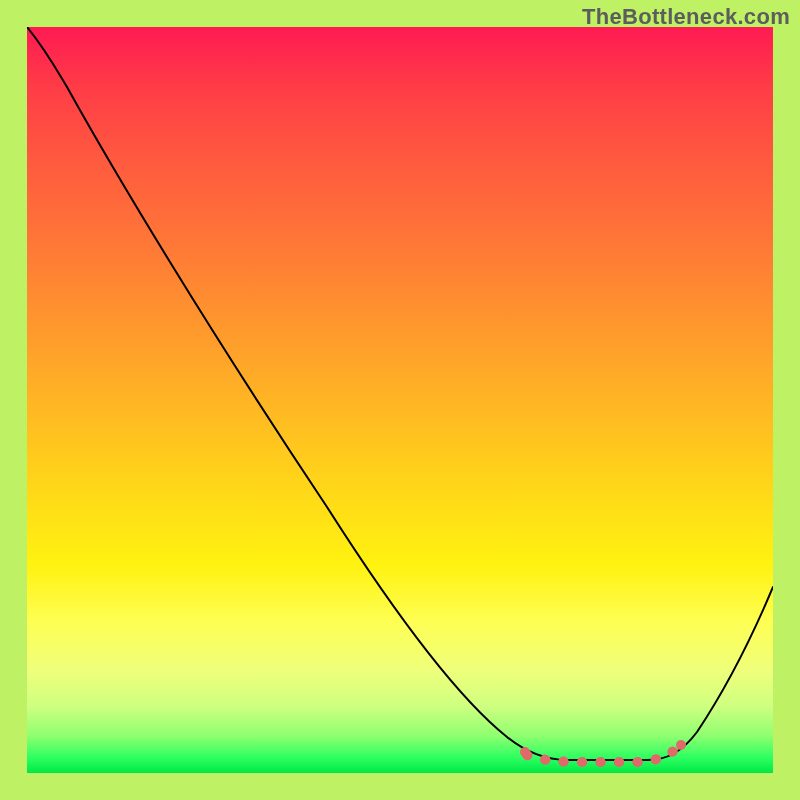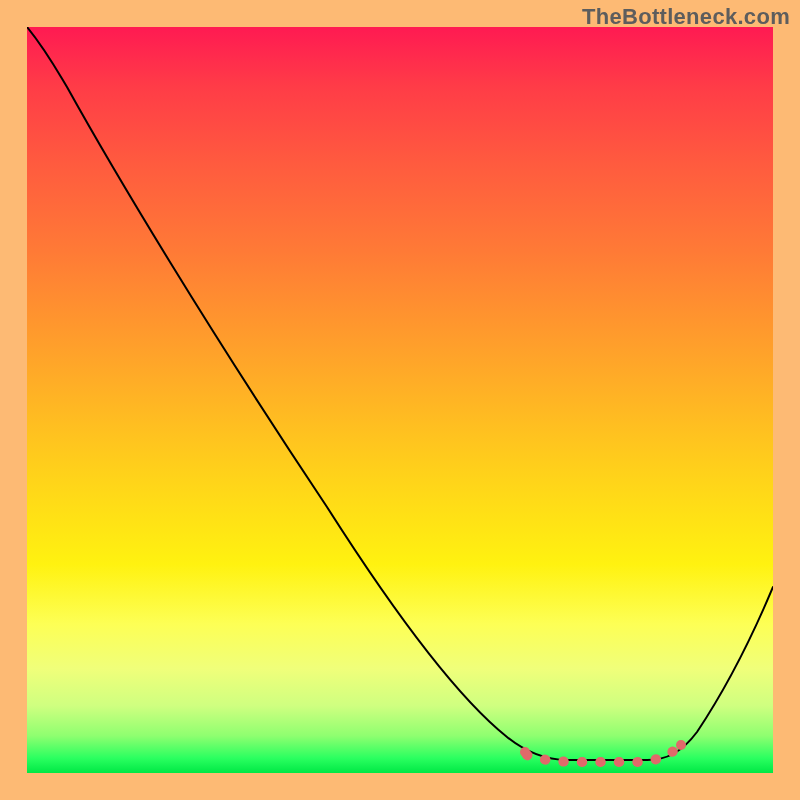--- a/index.html
+++ b/index.html
@@ -8,21 +8,21 @@
     width: 800px;
     height: 800px;
     background: #000;
     overflow: hidden;
     font-family: Arial, Helvetica, sans-serif;
   }
   .frame {
     position: relative;
     width: 800px;
     height: 800px;
-    background: #fdba74;
+    background: #bef264;
   }
   .watermark {
     position: absolute;
     top: 4px;
     right: 10px;
     color: #5d5d5d;
     font-size: 22px;
     font-weight: 600;
     letter-spacing: 0.3px;
     z-index: 20;

